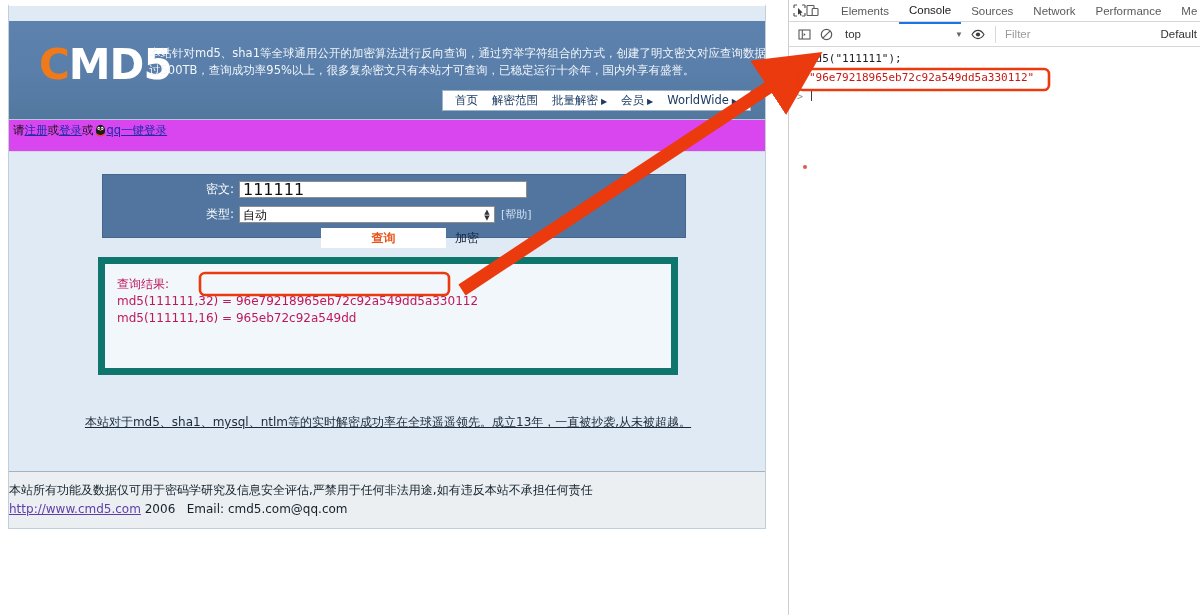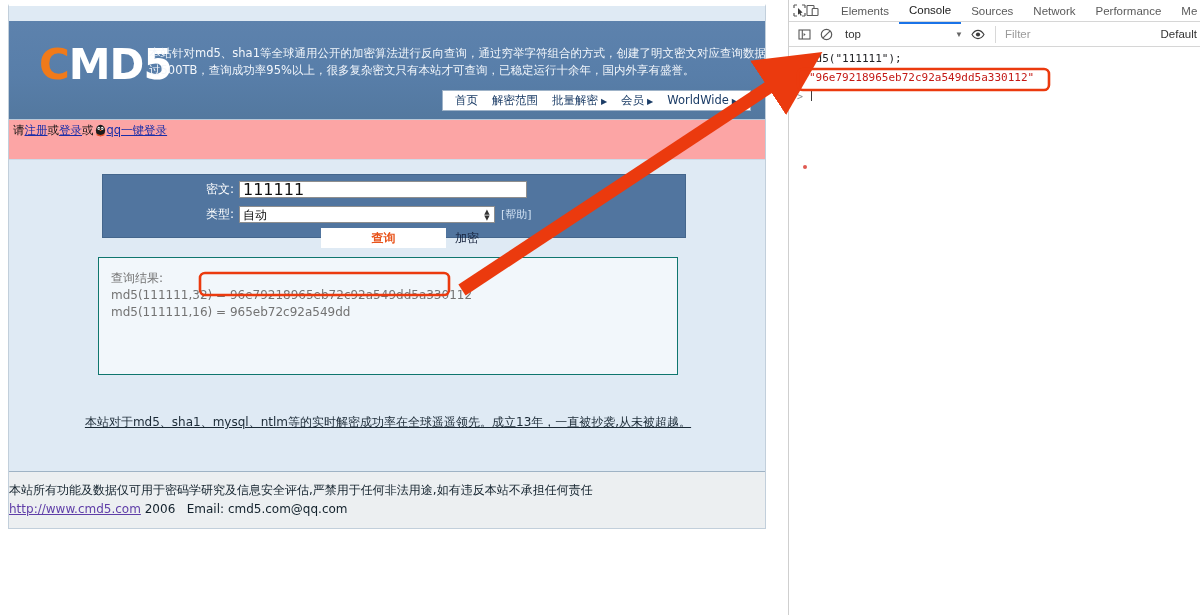--- a/index.html
+++ b/index.html
@@ -88,24 +88,24 @@
     color: #1b3c66;
     padding: 0 6px;
     white-space: nowrap;
     cursor: pointer;
   }
   .nav-item .caret { font-size: 8px; margin-left: 3px; color: #1b3c66; }
 
   
   #login-strip {
     height: 20px;
-    background: #fca5a5;
+    background: #d946ef;
     font-size: 11.5px;
     color: #111;
-    padding: 3px 0 16px 4px;
+    padding: 3px 0 8px 4px;
     font-family: "DejaVu Sans", sans-serif;
     white-space: nowrap;
     border-bottom: 1px solid #cddbe8;
     position: relative;
   }
   #login-strip a {
     color: #1a2ea8;
     text-decoration: underline;
     cursor: pointer;
   }
@@ -215,25 +215,25 @@
     font-family: "DejaVu Sans", sans-serif;
   }
 
   
   #result-box {
     position: absolute;
     left: 89px; top: 251px;
     width: 580px;
     height: 118px;
     background: #f2f7fb;
-    border: 1px solid #0f766e;
+    border: 7px solid #0f766e;
     box-sizing: border-box;
     padding: 12px 0 0 12px;
     font-size: 12px;
-    color: #737373;
+    color: #be185d;
     font-family: "DejaVu Sans", sans-serif;
     line-height: 17px;
   }
   .result-line { white-space: nowrap; }
   .hash32 { position: relative; }
 
   #promo-text {
     position: absolute;
     left: 0; top: 408px;
     width: 758px;

